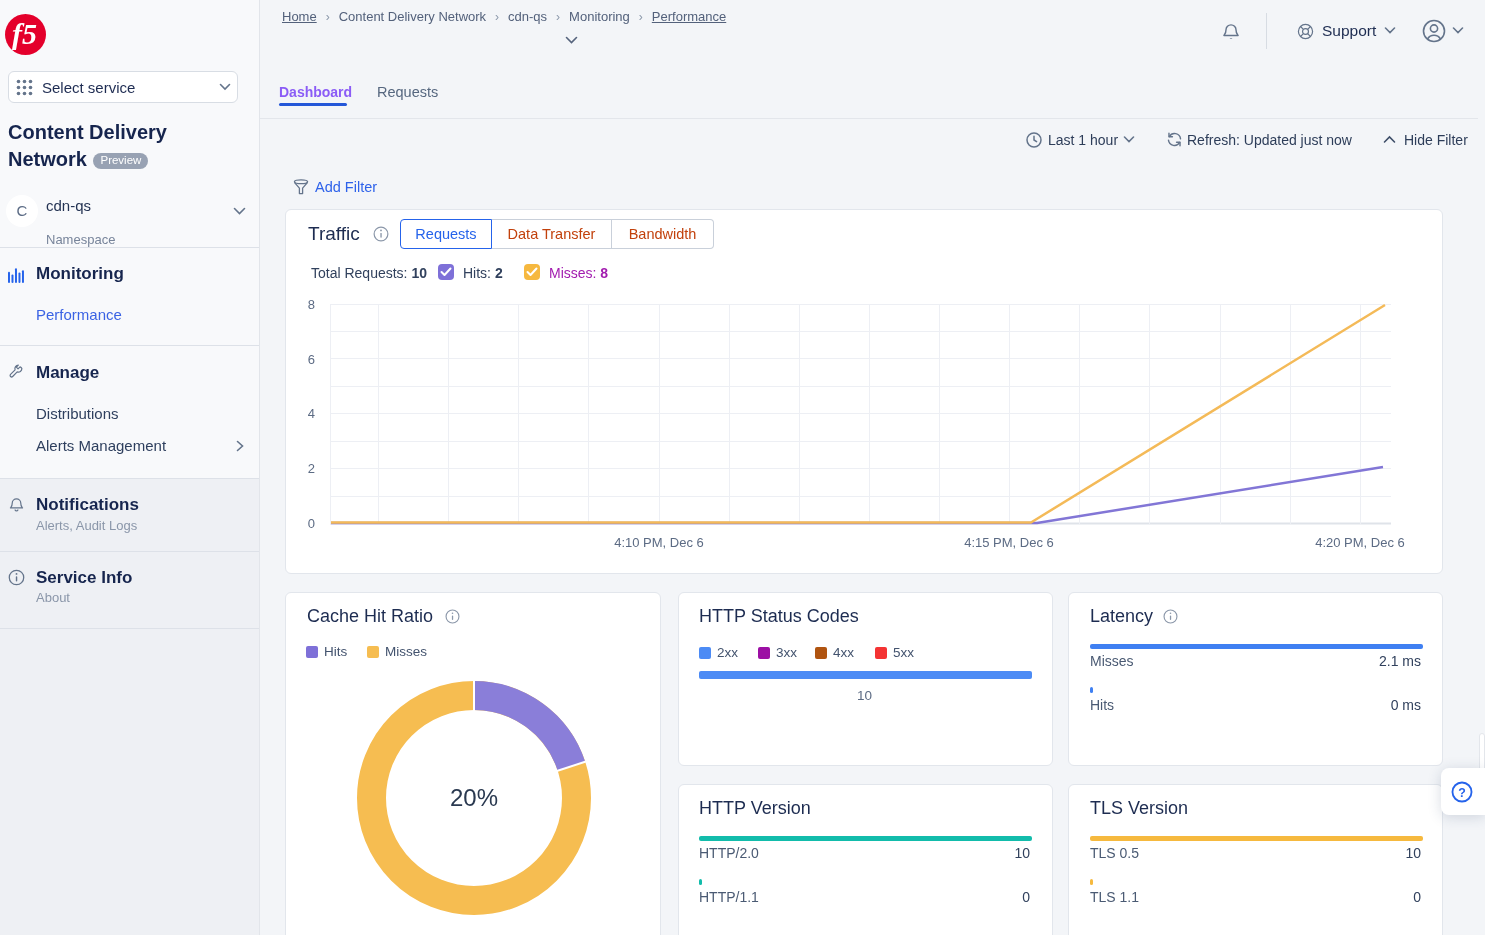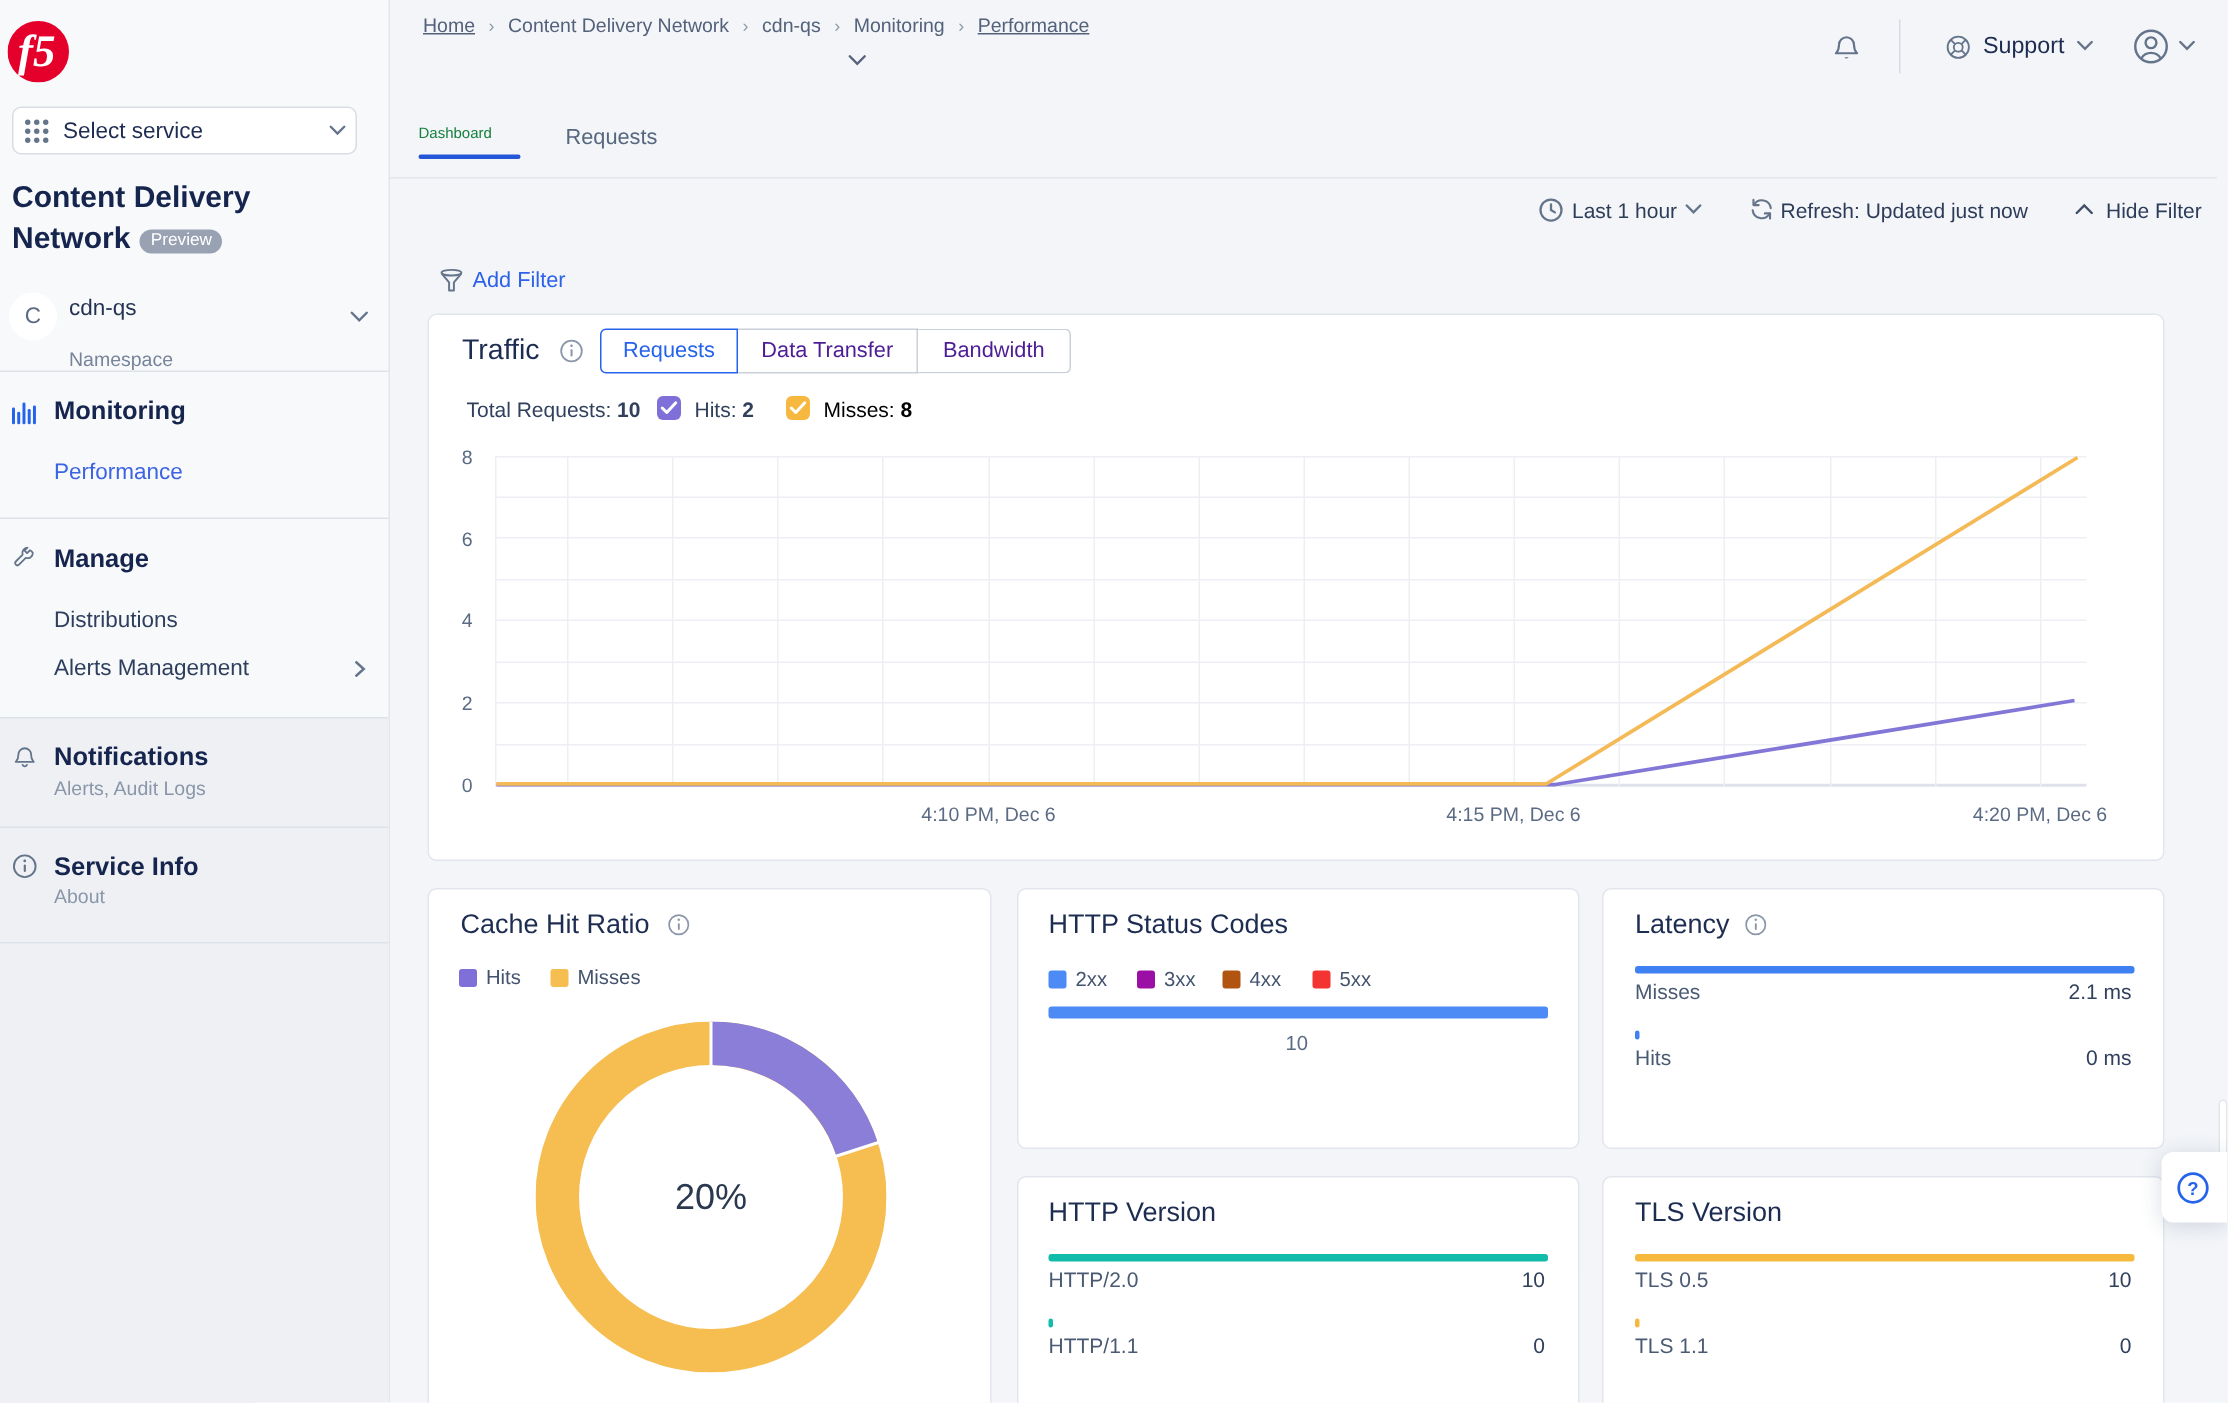--- a/index.html
+++ b/index.html
@@ -21,41 +21,41 @@
 .sb-h { position:absolute; left:36px; font-size:17px; font-weight:bold; color:#16254e; }
 .sb-link { position:absolute; left:36px; font-size:15px; color:#2e3f5e; }
 .sb-sub { position:absolute; left:36px; font-size:13px; color:#8a96a9; }
 
 
 #topbar-border { position:absolute; left:260px; top:118px; width:1225px; height:1px; background:#e3e6eb; }
 #crumbs { position:absolute; left:282px; top:9px; font-size:13px; color:#53617b; }
 #crumbs a { color:#53617b; text-decoration:underline; }
 .crumb-sep { display:inline-block; margin:0 9px; color:#8c99ab; font-size:12px; }
 #pg-title { position:absolute; left:282px; top:30px; font-size:20px; letter-spacing:-0.2px; color:#1c2b50; }
-#tab-dash { position:absolute; left:279px; top:84px; font-size:10px; font-weight:normal; color:#15803d; }
+#tab-dash { position:absolute; left:279px; top:84px; font-size:14px; font-weight:bold; color:#8b5cf6; }
 #tab-dash-u { position:absolute; left:279px; top:103px; width:68px; height:3px; background:#2457d8; border-radius:2px; }
 #tab-req { position:absolute; left:377px; top:84px; font-size:14.5px; color:#56677f; }
 
 
 .tb { position:absolute; top:132px; font-size:14px; color:#2d3d59; }
 #addfilter { position:absolute; left:315px; top:179px; font-size:14.5px; color:#2e62ea; }
 
 
 .card { position:absolute; background:#fff; border:1px solid #e2e6ec; border-radius:6px; }
 .card-title { font-size:18px; color:#1d2c51; }
 #traffic-card { left:285px; top:209px; width:1158px; height:365px; }
 #cache-card  { left:285px; top:592px; width:376px; height:400px; }
 #status-card { left:678px; top:592px; width:375px; height:174px; }
 #latency-card{ left:1068px; top:592px; width:375px; height:174px; }
 #httpv-card  { left:678px; top:784px; width:375px; height:174px; }
 #tlsv-card   { left:1068px; top:784px; width:375px; height:174px; }
 
 
 #t-title { position:absolute; left:22px; top:13px; font-size:19px; color:#1d2c51; }
-.seg { position:absolute; top:9px; height:30px; background:#fff; border:1px solid #c9d0da; font-size:14.5px; color:#4c1d95; text-align:center; line-height:28px; }
+.seg { position:absolute; top:9px; height:30px; background:#fff; border:1px solid #c9d0da; font-size:14.5px; color:#c2410c; text-align:center; line-height:28px; }
 #seg1 { left:114px; width:92px; border-radius:4px 0 0 4px; border:1px solid #2563eb; color:#2563eb; z-index:2; }
 #seg2 { left:206px; width:120px; border-left:none; }
 #seg3 { left:326px; width:102px; border-left:none; border-radius:0 4px 4px 0; }
 .cb { position:absolute; top:54px; width:16px; height:16px; border-radius:4px; }
 .cb svg { position:absolute; left:2px; top:3px; }
 #stats { position:absolute; left:25px; top:55px; font-size:14px; color:#31415d; }
 
 
 .hbar { position:absolute; border-radius:2px; }
 .rowlbl { position:absolute; font-size:14px; color:#4a5a73; }
@@ -228,21 +228,21 @@
         <svg width="12" height="10" viewBox="0 0 12 10">
           <path d="M1.5 5 L4.5 8 L10.5 1.5" stroke="#fff" stroke-width="2" fill="none" stroke-linecap="round" stroke-linejoin="round"></path>
         </svg>
       </div>
     <div class="abs" style="left:177px; top:55px; font-size:14px; color:#31415d">Hits: <b>2</b></div>
     <div class="cb" style="left:238px; background:#f6b83f">
         <svg width="12" height="10" viewBox="0 0 12 10">
           <path d="M1.5 5 L4.5 8 L10.5 1.5" stroke="#fff" stroke-width="2" fill="none" stroke-linecap="round" stroke-linejoin="round"></path>
         </svg>
       </div>
-    <div class="abs" style="left:263px; top:55px; font-size:14px; color:#000000">Misses: <b>8</b></div>
+    <div class="abs" style="left:263px; top:55px; font-size:14px; color:#a21caf">Misses: <b>8</b></div>
 
     <svg class="abs" style="left:0; top:86px" width="1156" height="276" viewBox="0 0 1156 276">
 
       <g stroke="#edeff4" stroke-width="1">
         <line x1="44" y1="8.5" x2="1105" y2="8.5"></line>
         <line x1="44" y1="35.5" x2="1105" y2="35.5"></line>
         <line x1="44" y1="62.5" x2="1105" y2="62.5"></line>
         <line x1="44" y1="90.5" x2="1105" y2="90.5"></line>
         <line x1="44" y1="117.5" x2="1105" y2="117.5"></line>
         <line x1="44" y1="145.5" x2="1105" y2="145.5"></line>

